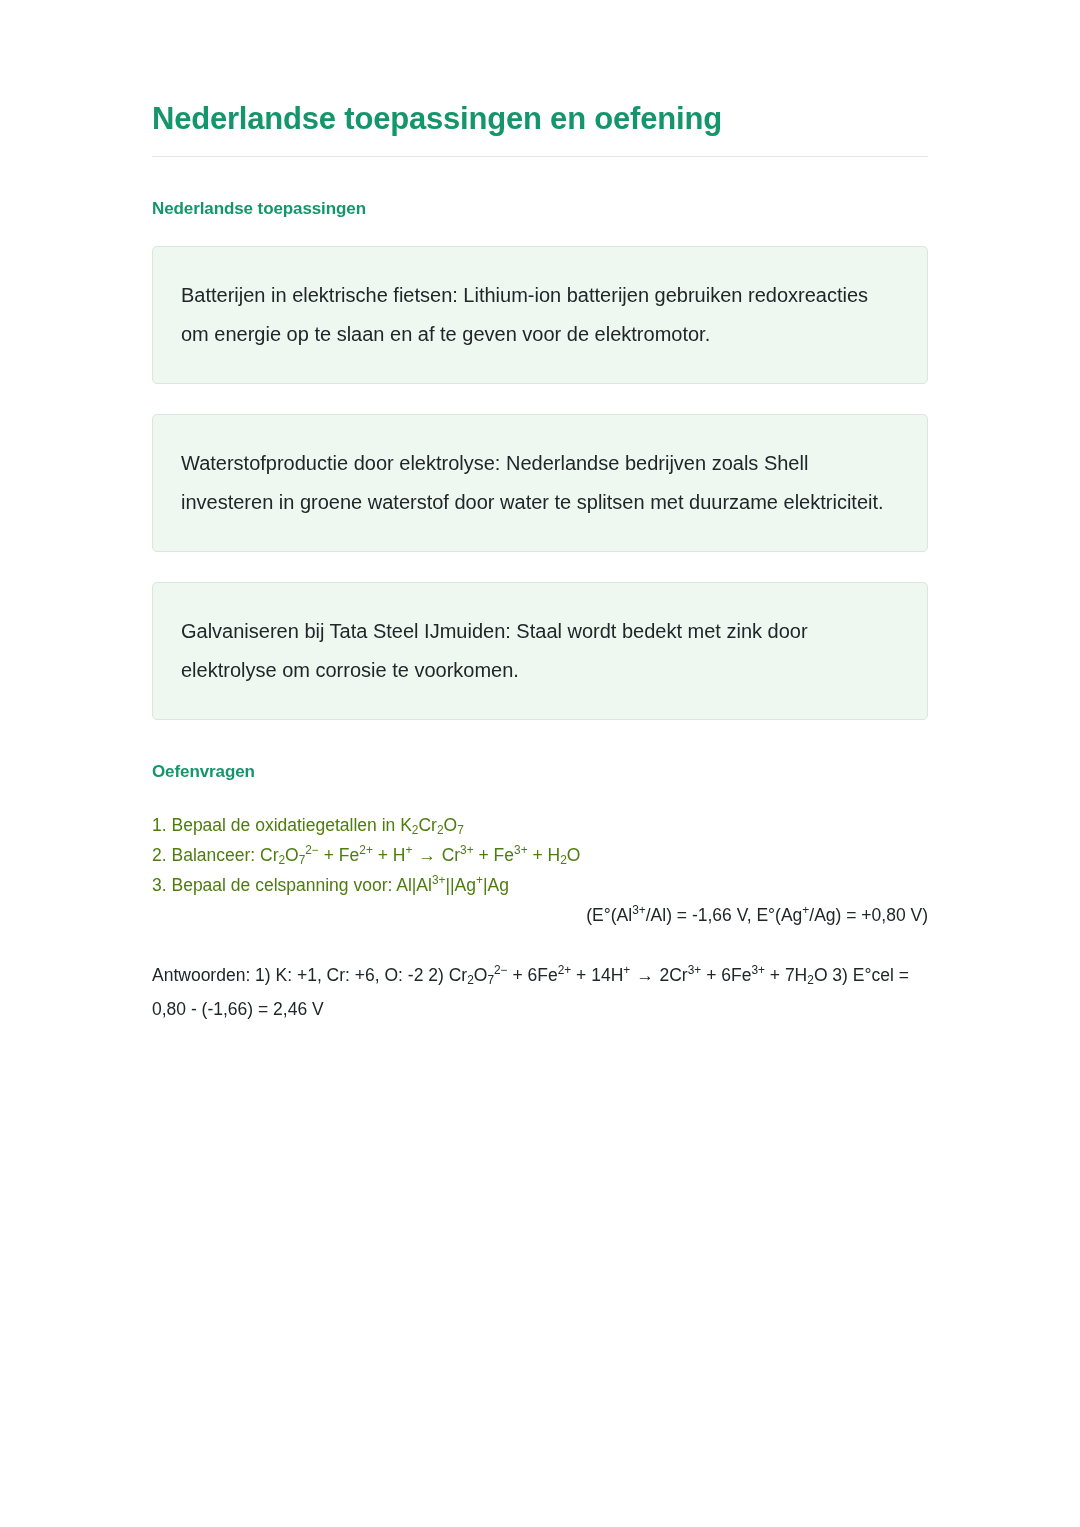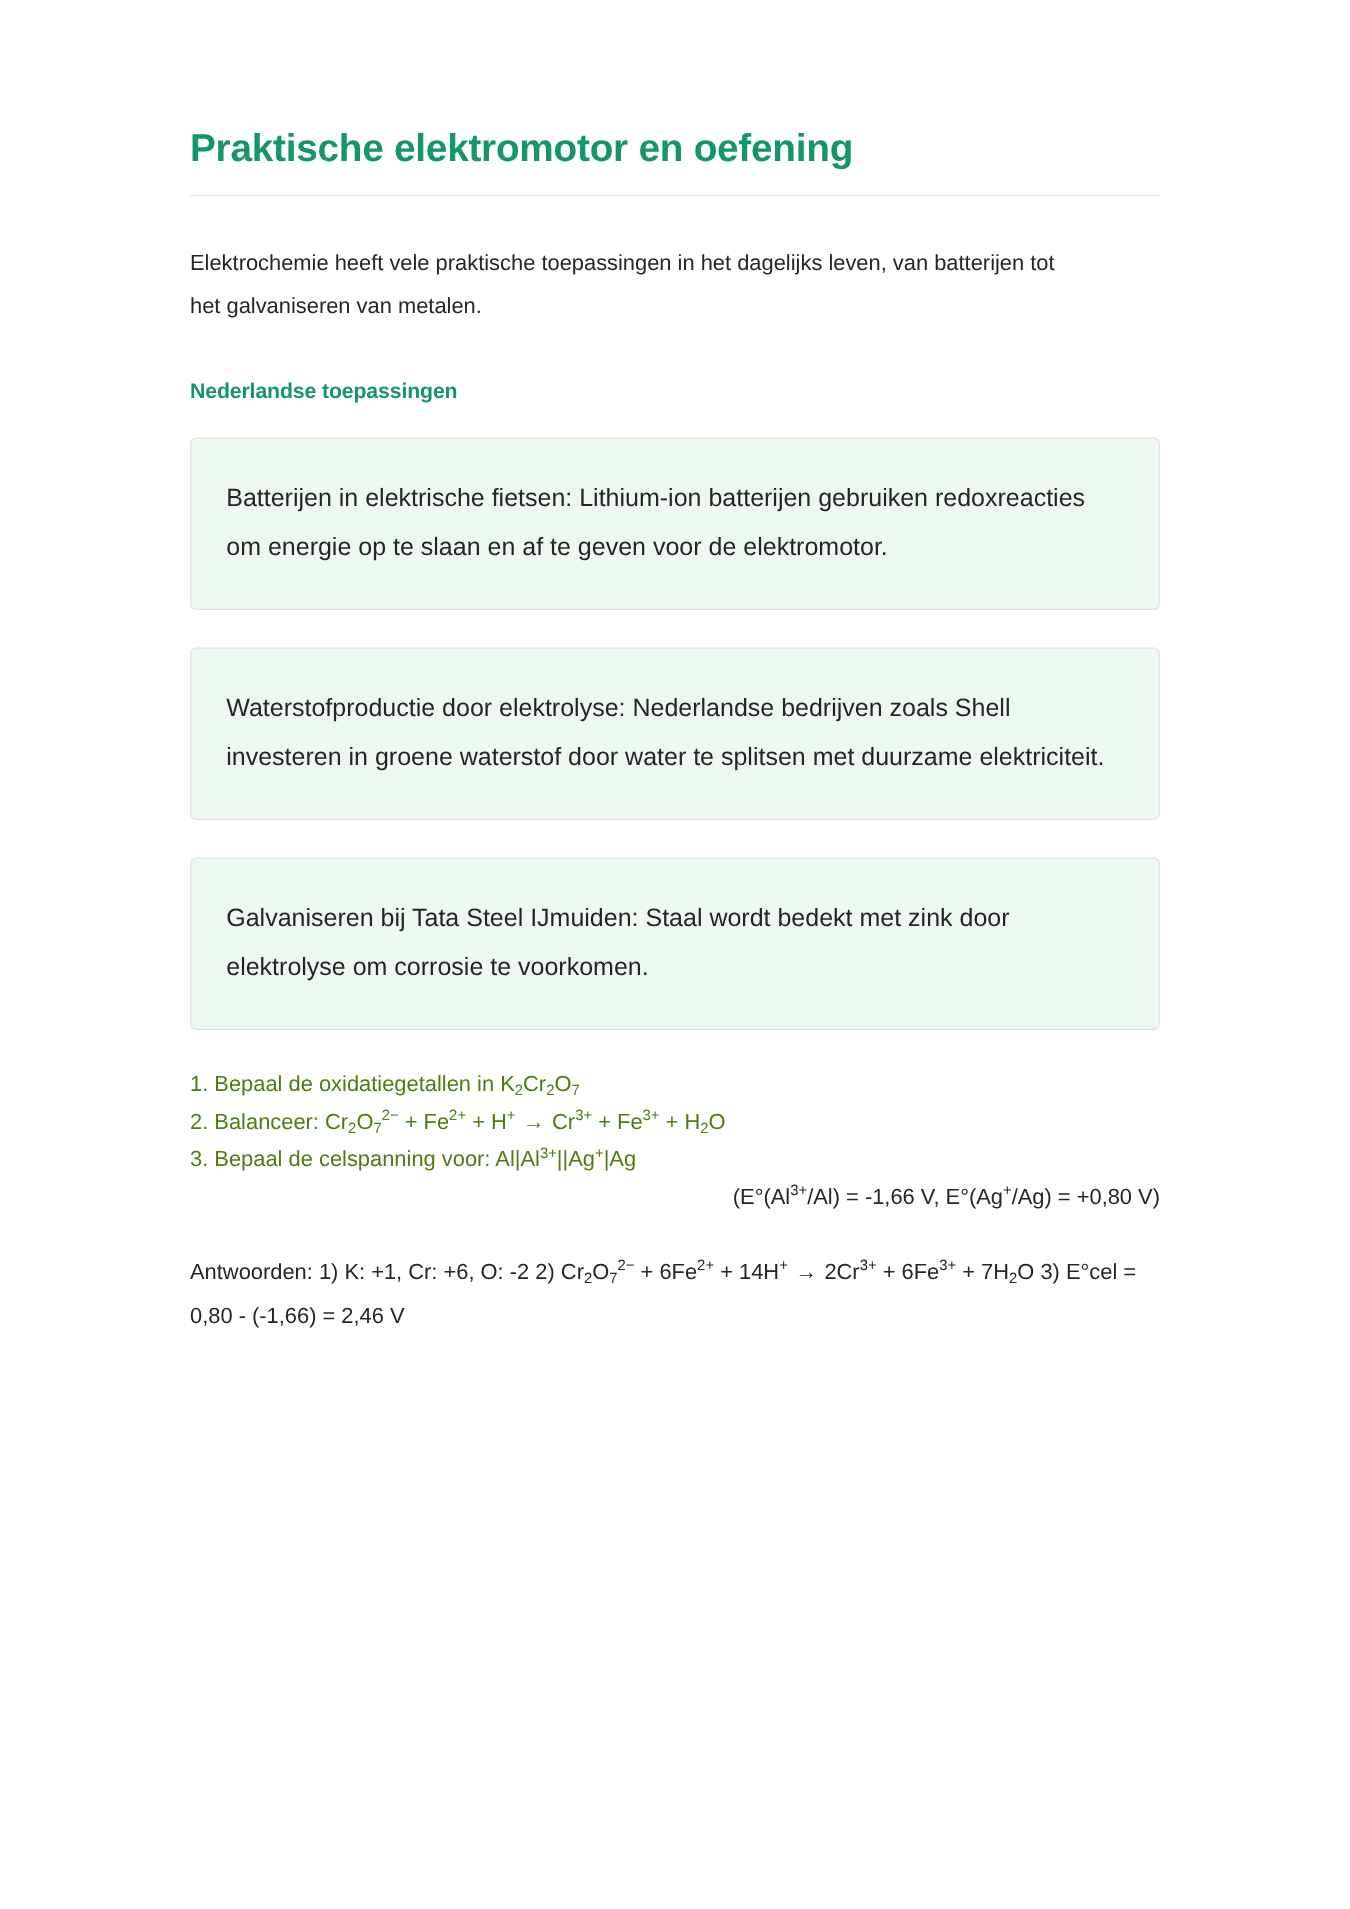--- a/index.html
+++ b/index.html
@@ -124,40 +124,40 @@
   sub { vertical-align: -0.28em; }
   sup { vertical-align: 0.58em; }
   .arrow { padding: 0 1px; }
 </style>
 </head>
 <body>
 
 <div class="page">
   <div class="content">
 
-    <h1 class="doc-title">Praktische elektromotor en oefening</h1>
+    <h1 class="doc-title">Nederlandse toepassingen en oefening</h1>
 
     <hr class="title-rule">
 
-    <p class="intro">Elektrochemie heeft vele praktische toepassingen in het dagelijks leven, van batterijen tot het galvaniseren van metalen.</p>
 
     <h2 class="subheading">Nederlandse toepassingen</h2>
 
     <div class="callouts">
       <div class="callout">
         <p class="callout-text">Batterijen in elektrische fietsen: Lithium-ion batterijen gebruiken redoxreacties om energie op te slaan en af te geven voor de elektromotor.</p>
       </div>
       <div class="callout">
         <p class="callout-text">Waterstofproductie door elektrolyse: Nederlandse bedrijven zoals Shell investeren in groene waterstof door water te splitsen met duurzame elektriciteit.</p>
       </div>
       <div class="callout">
         <p class="callout-text">Galvaniseren bij Tata Steel IJmuiden: Staal wordt bedekt met zink door elektrolyse om corrosie te voorkomen.</p>
       </div>
     </div>
 
+    <h2 class="subheading">Oefenvragen</h2>
 
     <ol class="questions">
       <li>
         <span>1.</span>
         <span>Bepaal de oxidatiegetallen in </span><span>K<sub>2</sub>Cr<sub>2</sub>O<sub>7</sub></span>
       </li>
       <li>
         <span>2.</span>
         <span>Balanceer: </span><span>Cr<sub>2</sub>O<sub>7</sub><sup>2−</sup> + Fe<sup>2+</sup> + H<sup>+</sup> <span class="arrow">→</span> Cr<sup>3+</sup> + Fe<sup>3+</sup> + H<sub>2</sub>O</span>
       </li>

